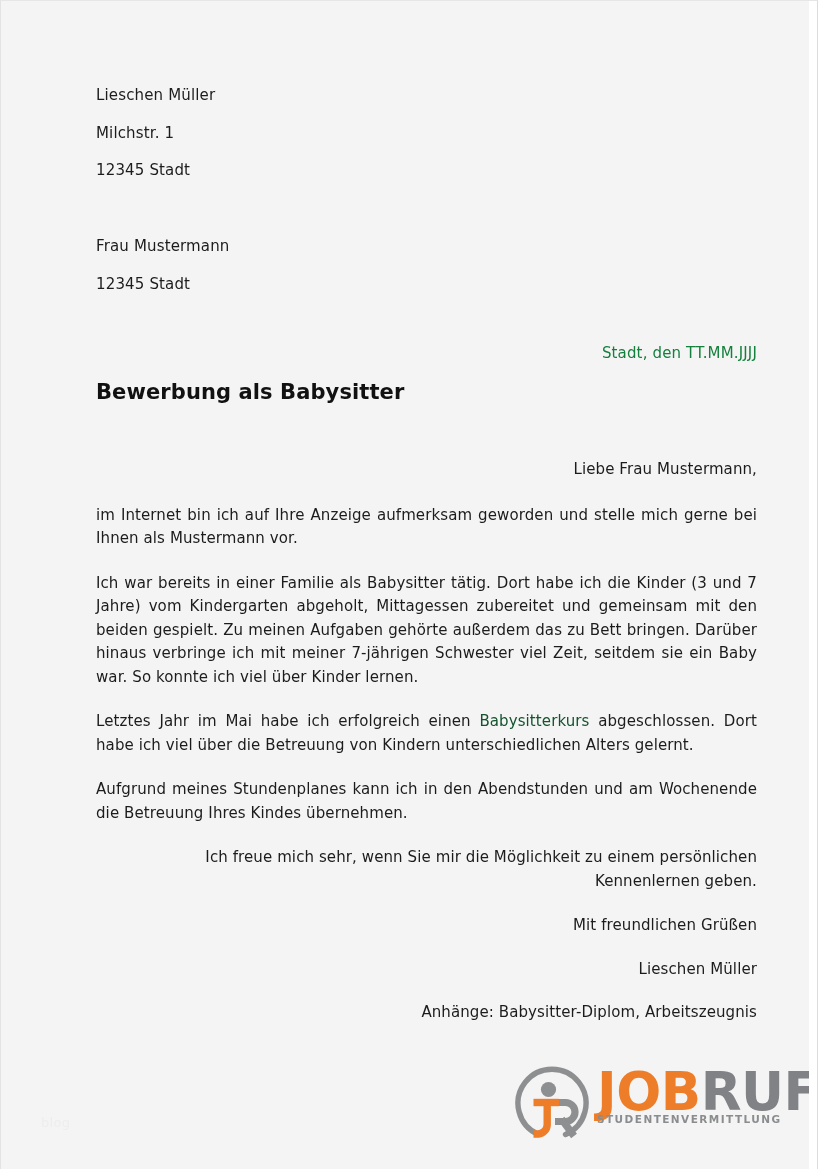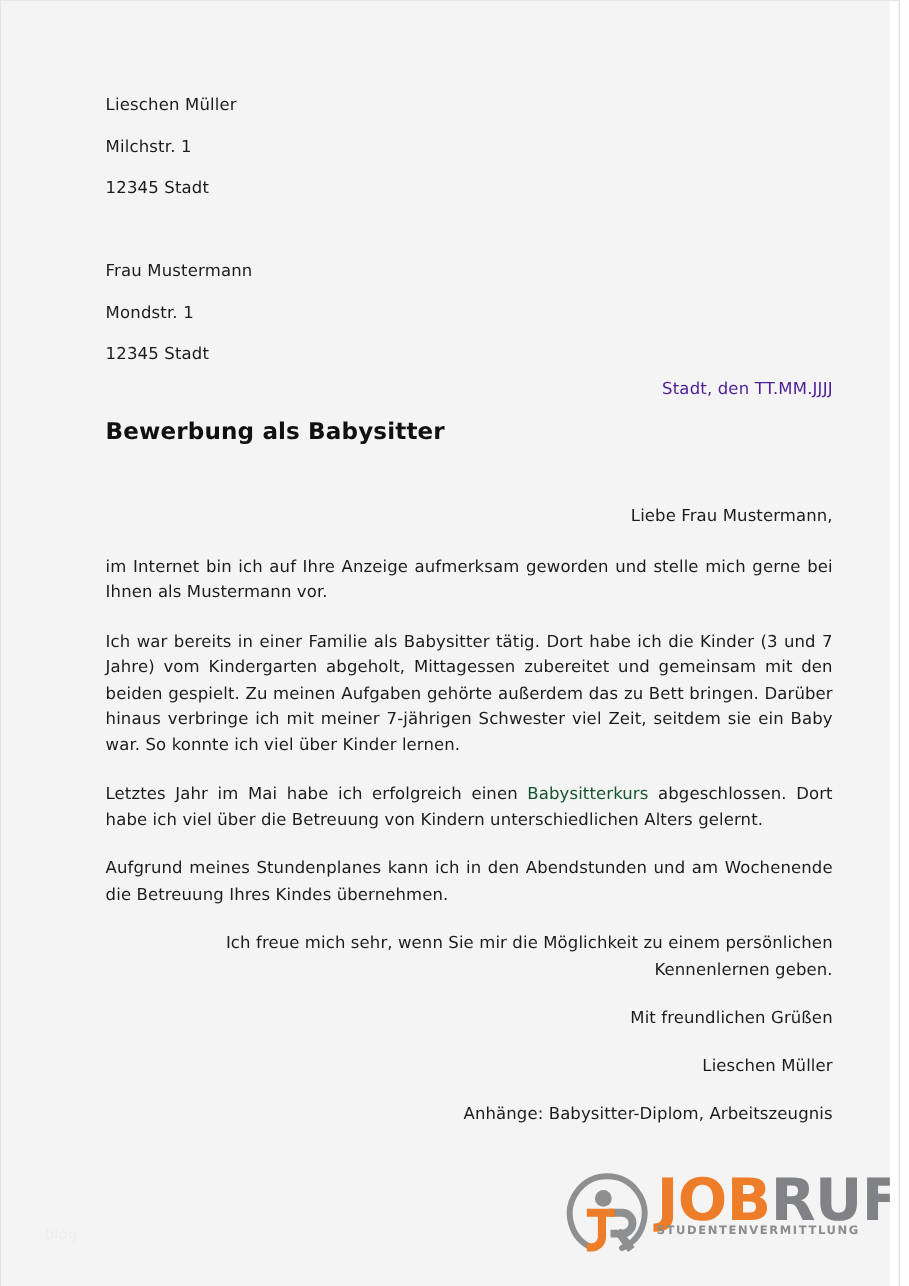--- a/index.html
+++ b/index.html
@@ -53,21 +53,21 @@
   .receiver { top: 227px; }
 
   .date-line {
     position: absolute;
     left: 0;
     top: 342px;
     width: 100%;
     text-align: right;
     font-size: 15px;
     line-height: 20px;
-    color: #4c1d95;
+    color: #15803d;
     letter-spacing: 0.15px;
   }
 
   .subject {
     position: absolute;
     left: 0;
     top: 381px;
     font-size: 21px;
     line-height: 20px;
     font-weight: bold;
@@ -171,21 +171,20 @@
   <div class="sheet">
 
     <div class="addr-block sender">
       <div class="addr-line">Lieschen Müller</div>
       <div class="addr-line">Milchstr. 1</div>
       <div class="addr-line">12345 Stadt</div>
     </div>
 
     <div class="addr-block receiver">
       <div class="addr-line">Frau Mustermann</div>
-      <div class="addr-line">Mondstr. 1</div>
       <div class="addr-line">12345 Stadt</div>
     </div>
 
     <div class="date-line">Stadt, den TT.MM.JJJJ</div>
 
     <div class="subject">Bewerbung als Babysitter</div>
 
     <div class="body-wrap">
 
       <p class="para plain salutation">Liebe Frau Mustermann,</p>

